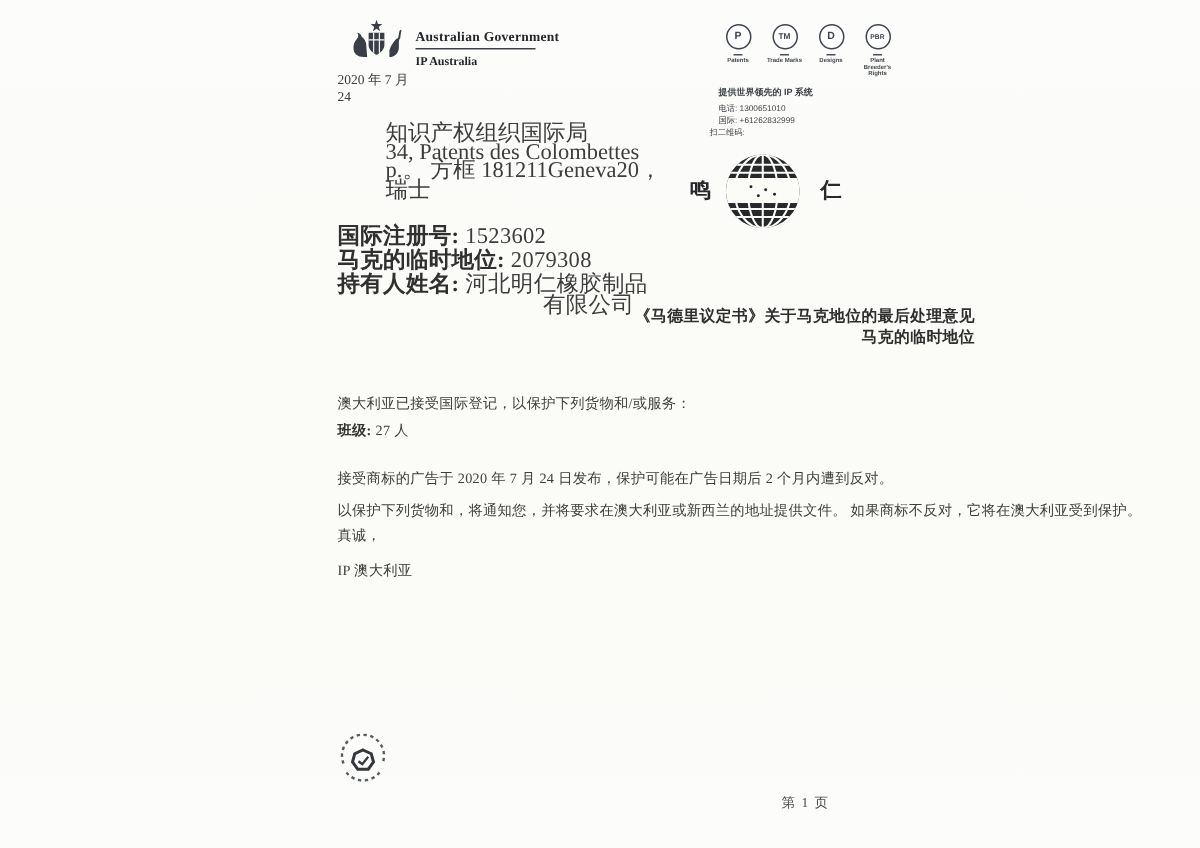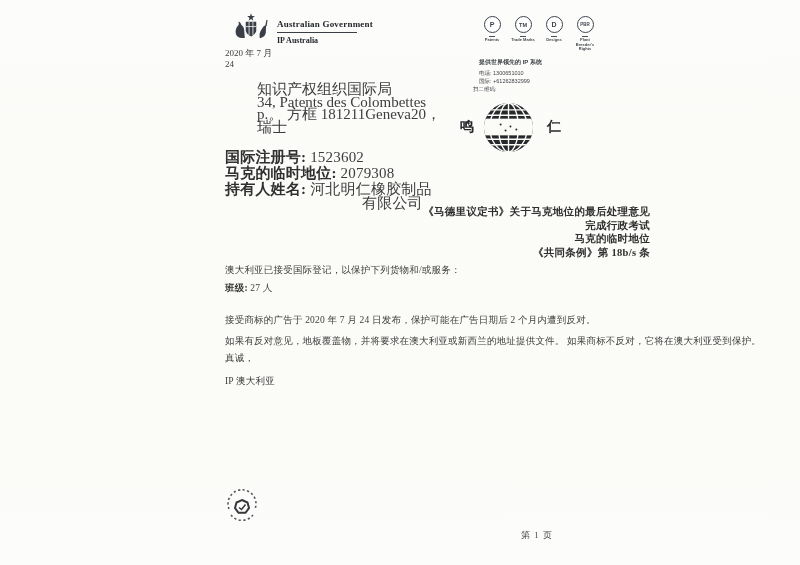--- a/index.html
+++ b/index.html
@@ -169,35 +169,33 @@
     <span>2079308</span>
   </div>
   <div class="abs cn reg-row" style="left:225px; top:180px;">
     <span class="lab">持有人姓名:</span>
     <span>河北明仁橡胶制品</span>
   </div>
   <div class="abs cn reg-row" style="left:362px; top:194px;">有限公司</div>
 
   <div class="abs cn" style="left:160px; top:205px; width:490px;">
     <div class="title-line">《马德里议定书》关于马克地位的最后处理意见</div>
-    <div class="title-line">完成行政考试</div>
     <div class="title-line">马克的临时地位</div>
-    <div class="title-line">《共同条例》第 18b/s 条</div>
   </div>
 
   <div class="abs cn body-text" style="left:225px; top:264px; width:600px;">澳大利亚已接受国际登记，以保护下列货物和/或服务：</div>
 
   <div class="abs cn body-text" style="left:225px; top:282px;">
     <span class="b">班级:</span>
     <span>27 人</span>
   </div>
 
   <div class="abs cn body-text" style="left:225px; top:314px; width:610px;">接受商标的广告于 2020 年 7 月 24 日发布，保护可能在广告日期后 2 个月内遭到反对。</div>
 
-  <div class="abs cn body-text" style="left:225px; top:335px; width:568px;">如果有反对意见，地板覆盖物，并将要求在澳大利亚或新西兰的地址提供文件。 如果商标不反对，它将在澳大利亚受到保护。</div>
+  <div class="abs cn body-text" style="left:225px; top:335px; width:568px;">以保护下列货物和，将通知您，并将要求在澳大利亚或新西兰的地址提供文件。 如果商标不反对，它将在澳大利亚受到保护。</div>
 
   <div class="abs cn body-text" style="left:225px; top:352px;">真诚，</div>
   <div class="abs cn body-text" style="left:225px; top:375px;">IP 澳大利亚</div>
 
   <div class="abs" style="left:225px; top:489px;">
     <svg width="34" height="36" viewBox="0 0 34 36">
       <path d="M4,20 A14,14 0 1 1 30,20" fill="none" stroke="#565b60" stroke-width="1.6" stroke-dasharray="2.2,2.4"></path>
       <path d="M6,26 A14,14 0 0 0 28,26" fill="none" stroke="#565b60" stroke-width="1.6" stroke-dasharray="2.2,2.4"></path>
       <polygon points="17,11 22.5,13.5 24,19 20.5,23.8 13.5,23.8 10,19 11.5,13.5" fill="none" stroke="#34383c" stroke-width="2"></polygon>
       <path d="M14,18.5 L16.5,20.5 L20.5,15.5" fill="none" stroke="#34383c" stroke-width="1.5"></path>

